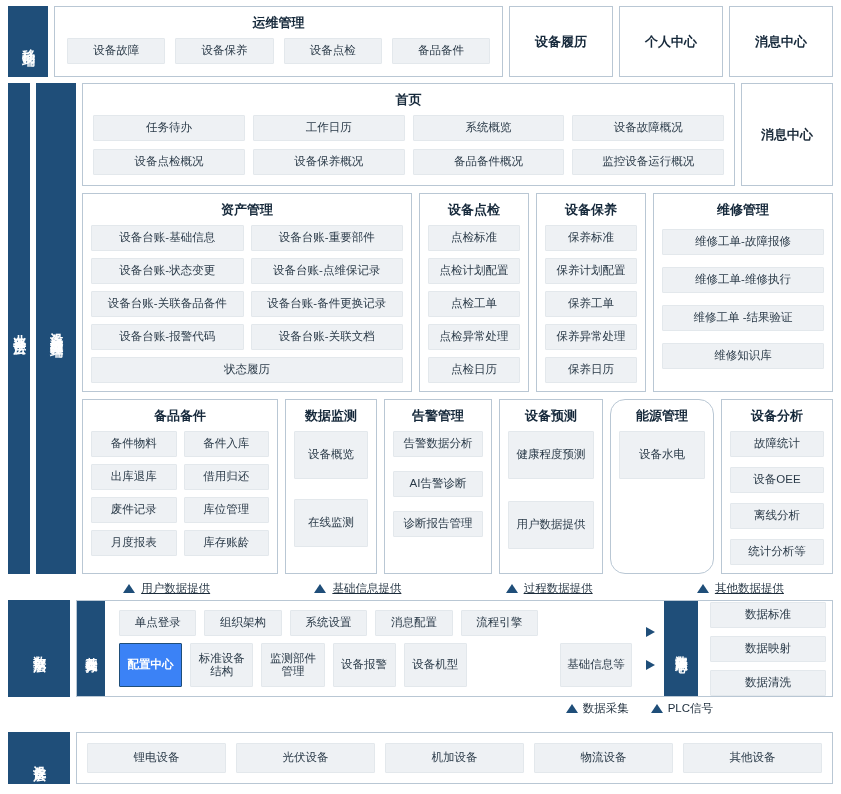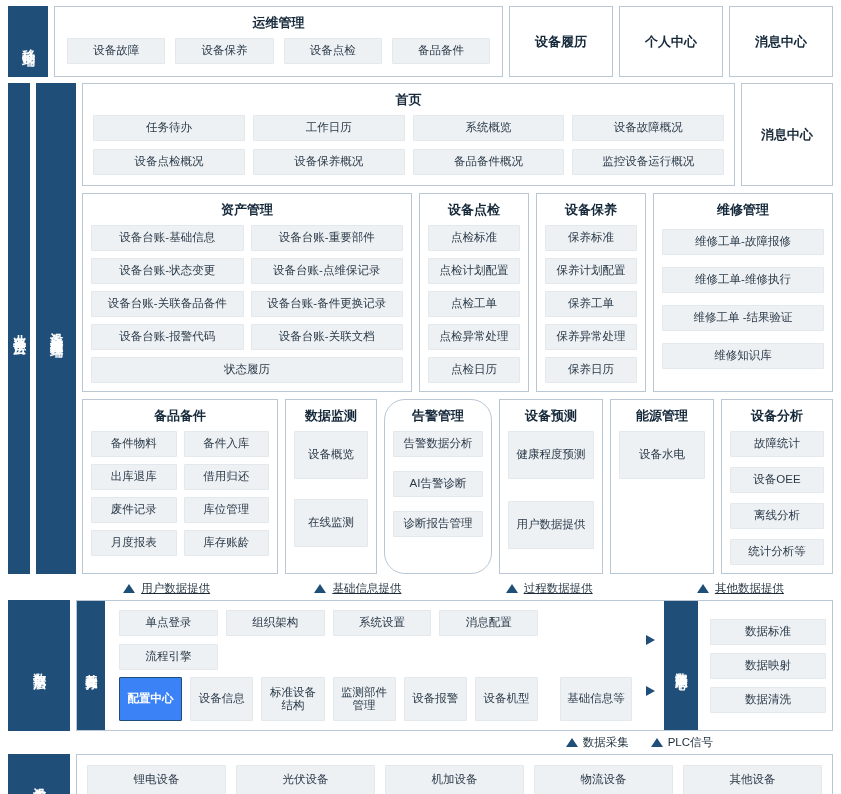--- a/index.html
+++ b/index.html
@@ -65,54 +65,54 @@
   .asset{flex:0 0 330px;}
   .asset .chips{display:grid;grid-template-columns:1fr 1fr;gap:7px;padding:0 8px 8px;}
   .asset .full{grid-column:1 / span 2;}
   .insp{flex:1;}
   .maint{flex:1;}
   .repair{flex:0 0 180px;}
 
   .row3{display:flex;gap:7px;}
   .spare{flex:0 0 196px;}
   .moni{flex:0 0 92px;}
-  .alarm{flex:0 0 108px;border-radius:21px;}
+  .alarm{flex:0 0 108px;}
   .predict{flex:1;}
-  .energy{flex:1;}
+  .energy{flex:1;border-radius:15px;}
   .analysis{flex:0 0 112px;}
 
   
   .arrows{display:flex;align-items:center;gap:6px;margin-top:7px;padding-left:66px;text-decoration:underline;}
   .arrow-item{display:flex;align-items:center;gap:6px;font-size:11.5px;color:#2a3a48;flex:1;justify-content:center;}
   .up-arrow{
     width:0;height:0;border-left:6px solid transparent;border-right:6px solid transparent;
     border-bottom:9px solid #1f4e79;display:inline-block;
   }
 
   
   .sec-data{display:flex;gap:6px;margin-top:4px;align-items:stretch;}
   .data-lab{width:62px;}
   .base-lab{width:28px;}
   .data-body{flex:1;display:flex;gap:6px;}
   .data-main{flex:1;display:flex;flex-direction:column;gap:7px;padding:9px 8px;}
-  .data-top{display:grid;grid-template-columns:repeat(4,1fr);gap:8px;}
+  .data-top{display:grid;grid-template-columns:repeat(5,1fr);gap:8px;}
   .data-bottom{display:grid;grid-template-columns:repeat(6,1fr);gap:8px;}
   .data-bottom .chip{height:44px;}
   .gov-lab{width:34px;}
   .gov-right{width:116px;display:flex;flex-direction:column;gap:8px;justify-content:center;padding:0 6px;}
   .gov-arrows{width:16px;display:flex;flex-direction:column;justify-content:space-around;align-items:center;padding:14px 0;}
   .right-arrow{
     width:0;height:0;border-top:5px solid transparent;border-bottom:5px solid transparent;
     border-left:9px solid #1f4e79;
   }
   .collect-row{display:flex;gap:22px;justify-content:flex-end;padding:4px 120px 0 0;font-size:11.5px;}
   .collect-item{display:flex;align-items:center;gap:5px;}
 
   
-  .sec-device{display:flex;gap:6px;margin-top:4px;align-items:stretch;}
+  .sec-device{display:flex;gap:6px;margin-top:16px;align-items:stretch;}
   .dev-lab{width:62px;}
   .dev-body{flex:1;padding:10px;display:grid;grid-template-columns:repeat(5,1fr);gap:10px;}
   .dev-body .chip{height:30px;}
 </style>
 </head>
 <body>
 
 <div class="page">
 
   <div class="sec-mobile">
@@ -304,21 +304,20 @@
       <div class="data-main">
         <div class="data-top">
           <div class="chip">单点登录</div>
           <div class="chip">组织架构</div>
           <div class="chip">系统设置</div>
           <div class="chip">消息配置</div>
           <div class="chip">流程引擎</div>
         </div>
         <div class="data-bottom">
           <div class="chip" style="background:#3b82f6;color:#fff;border-color:#1f4e79;font-weight:bold;">配置中心</div>
-          <div class="chip">设备信息</div>
           <div class="chip">标准设备结构</div>
           <div class="chip">监测部件管理</div>
           <div class="chip">设备报警</div>
           <div class="chip">设备机型</div>
         </div>
       </div>
       <div class="data-main" style="flex:0 0 72px;padding-right:4px;justify-content:flex-end;">
         <div class="data-bottom" style="grid-template-columns:1fr;">
           <div class="chip">基础信息等</div>
         </div>

